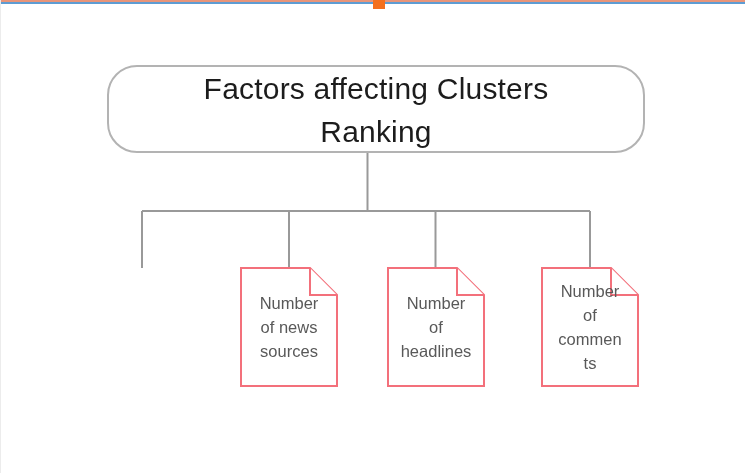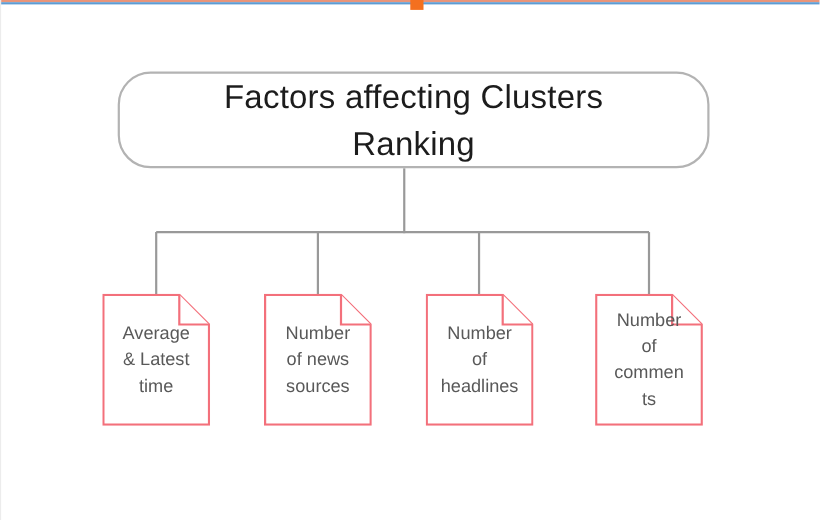--- a/index.html
+++ b/index.html
@@ -110,29 +110,20 @@
     <path d="M288,211 L288,268"></path>
     <path d="M434.5,211 L434.5,268"></path>
     <path d="M589,211 L589,268"></path>
   </svg>
 
   <div class="root-node">
     <div class="root-label">Factors affecting Clusters
 Ranking</div>
   </div>
 
-  <div class="doc-node doc-1">
-    <svg width="98" height="120" viewBox="0 0 98 120">
-      <path class="doc-outline" d="M1,1 L70,1 L97,28 L97,119 L1,119 Z"></path>
-      <path class="doc-fold" d="M70,1 L70,28 L97,28"></path>
-    </svg>
-    <div class="doc-label">Average
-&amp; Latest
-time</div>
-  </div>
 
   <div class="doc-node doc-2">
     <svg width="98" height="120" viewBox="0 0 98 120">
       <path class="doc-outline" d="M1,1 L70,1 L97,28 L97,119 L1,119 Z"></path>
       <path class="doc-fold" d="M70,1 L70,28 L97,28"></path>
     </svg>
     <div class="doc-label">Number
 of news
 sources</div>
   </div>

